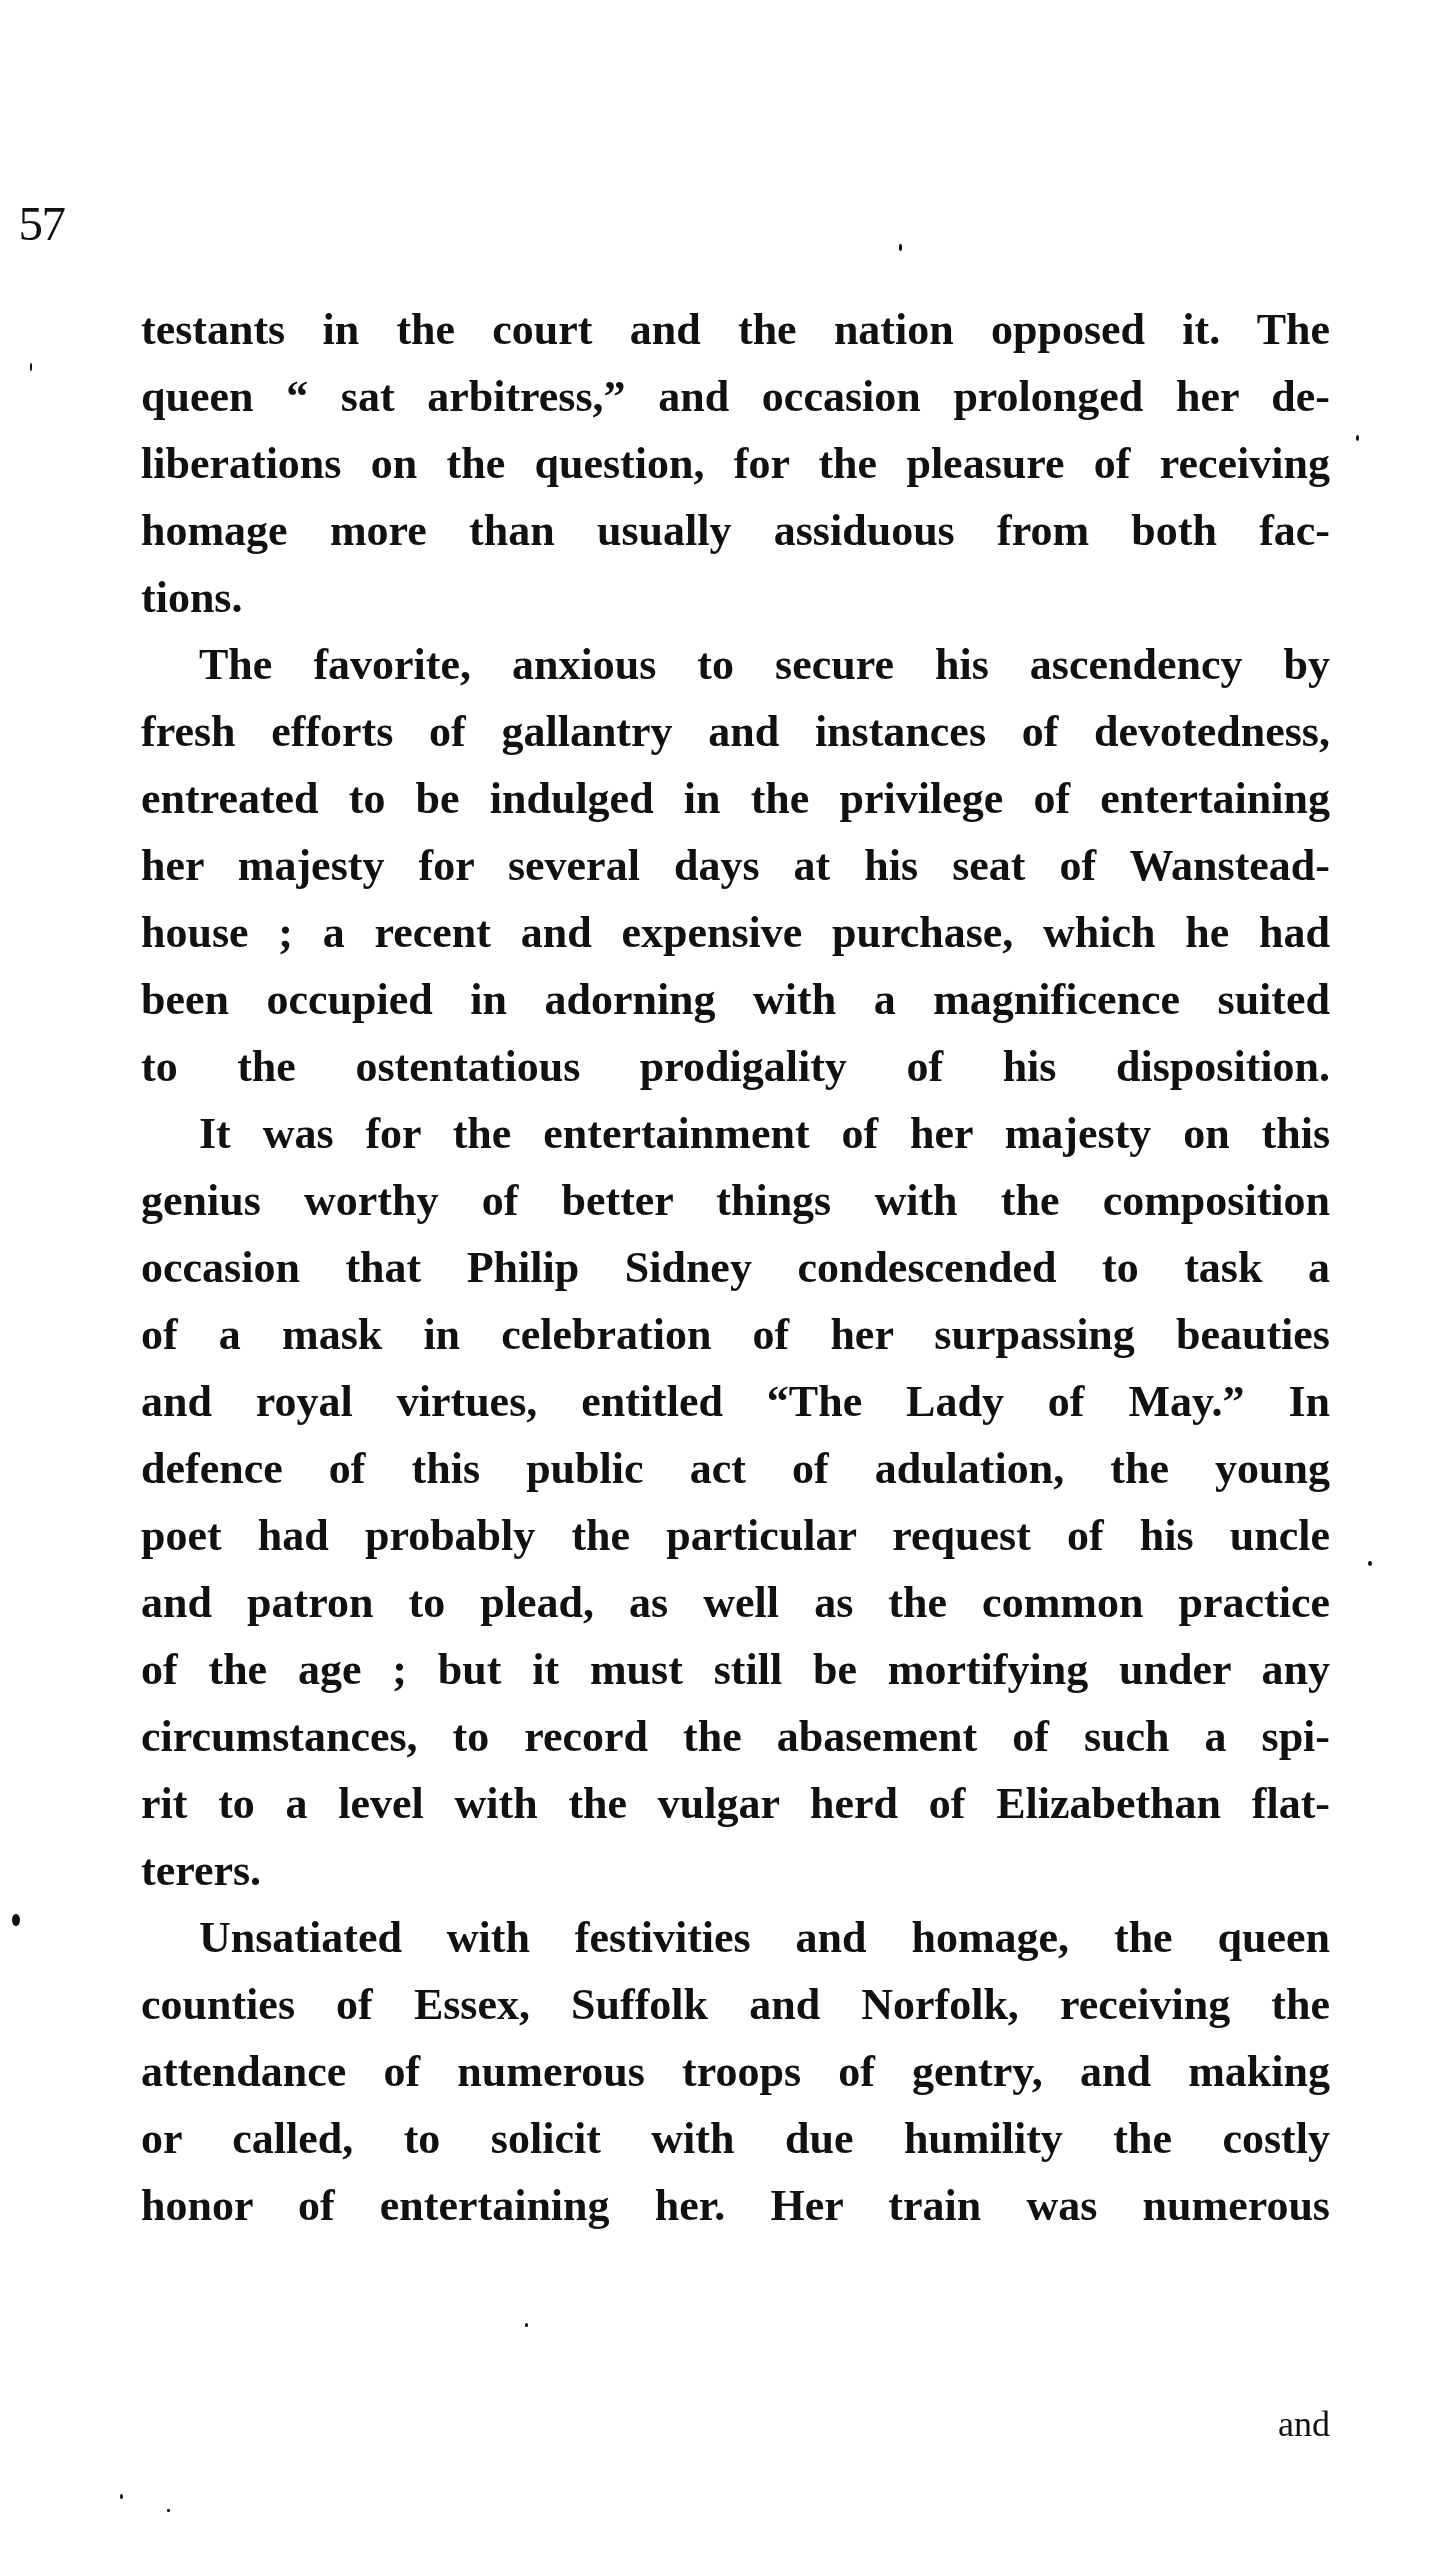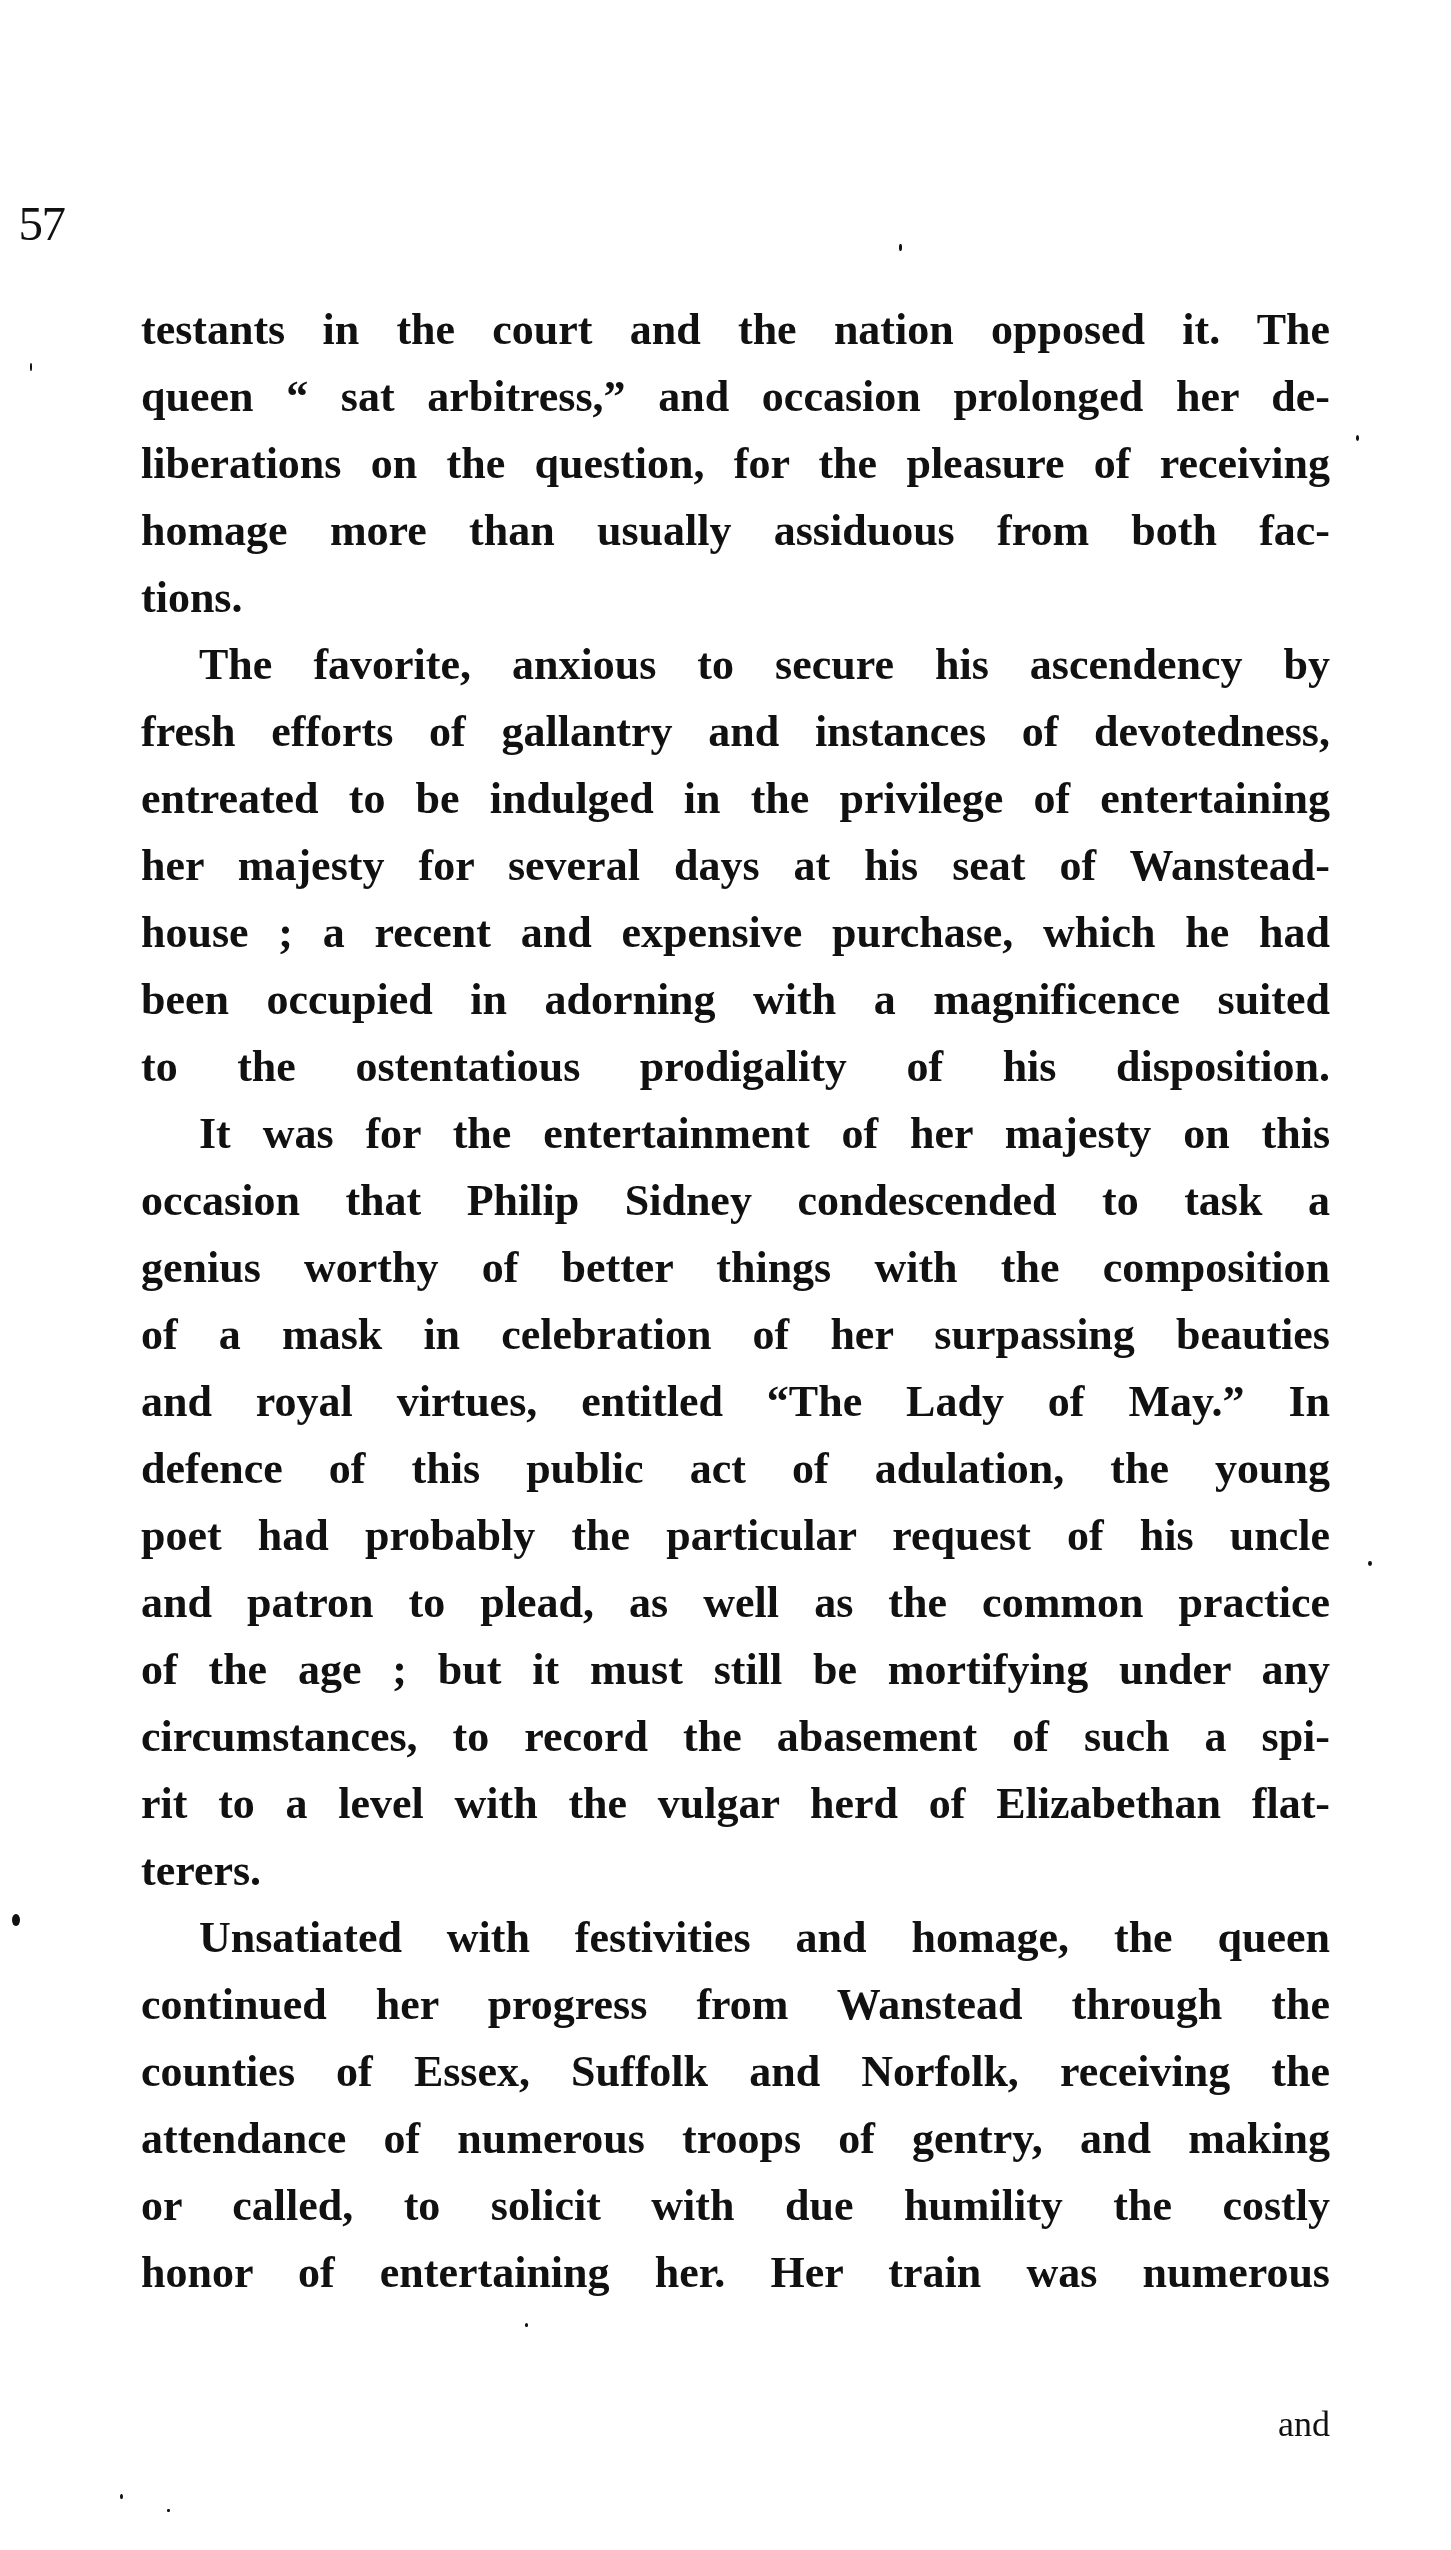--- a/index.html
+++ b/index.html
@@ -51,35 +51,34 @@
         <span class="line indent">The favorite, anxious to secure his ascendency by</span>
         <span class="line">fresh efforts of gallantry and instances of devotedness,</span>
         <span class="line">entreated to be indulged in the privilege of entertaining</span>
         <span class="line">her majesty for several days at his seat of Wanstead-</span>
         <span class="line">house ; a recent and expensive purchase, which he had</span>
         <span class="line">been occupied in adorning with a magnificence suited</span>
         <span class="line">to the ostentatious prodigality of his disposition.</span>
       </div>
       <div>
         <span class="line indent">It was for the entertainment of her majesty on this</span>
+        <span class="line">genius worthy of better things with the composition</span>
         <span class="line">occasion that Philip Sidney condescended to task a</span>
-        <span class="line">genius worthy of better things with the composition</span>
         <span class="line">of a mask in celebration of her surpassing beauties</span>
         <span class="line">and royal virtues, entitled “The Lady of May.”  In</span>
         <span class="line">defence of this public act of adulation, the young</span>
         <span class="line">poet had probably the particular request of his uncle</span>
         <span class="line">and patron to plead, as well as the common practice</span>
         <span class="line">of the age ; but it must still be mortifying under any</span>
         <span class="line">circumstances, to record the abasement of such a spi-</span>
         <span class="line">rit to a level with the vulgar herd of Elizabethan flat-</span>
         <span class="line last">terers.</span>
       </div>
       <div>
         <span class="line indent">Unsatiated with festivities and homage, the queen</span>
-        <span class="line">continued her progress from Wanstead through the</span>
         <span class="line">counties of Essex, Suffolk and Norfolk, receiving the</span>
         <span class="line">attendance of numerous troops of gentry, and making</span>
         <span class="line">or called, to solicit with due humility the costly</span>
         <span class="line">honor of entertaining her.  Her train was numerous</span>
       </div>
     </div>
 
   <div class="catchword">and</div>
 
   <div class="speck" style="left:12px; top:1914px; width:7.6px; height:12px;"></div>

